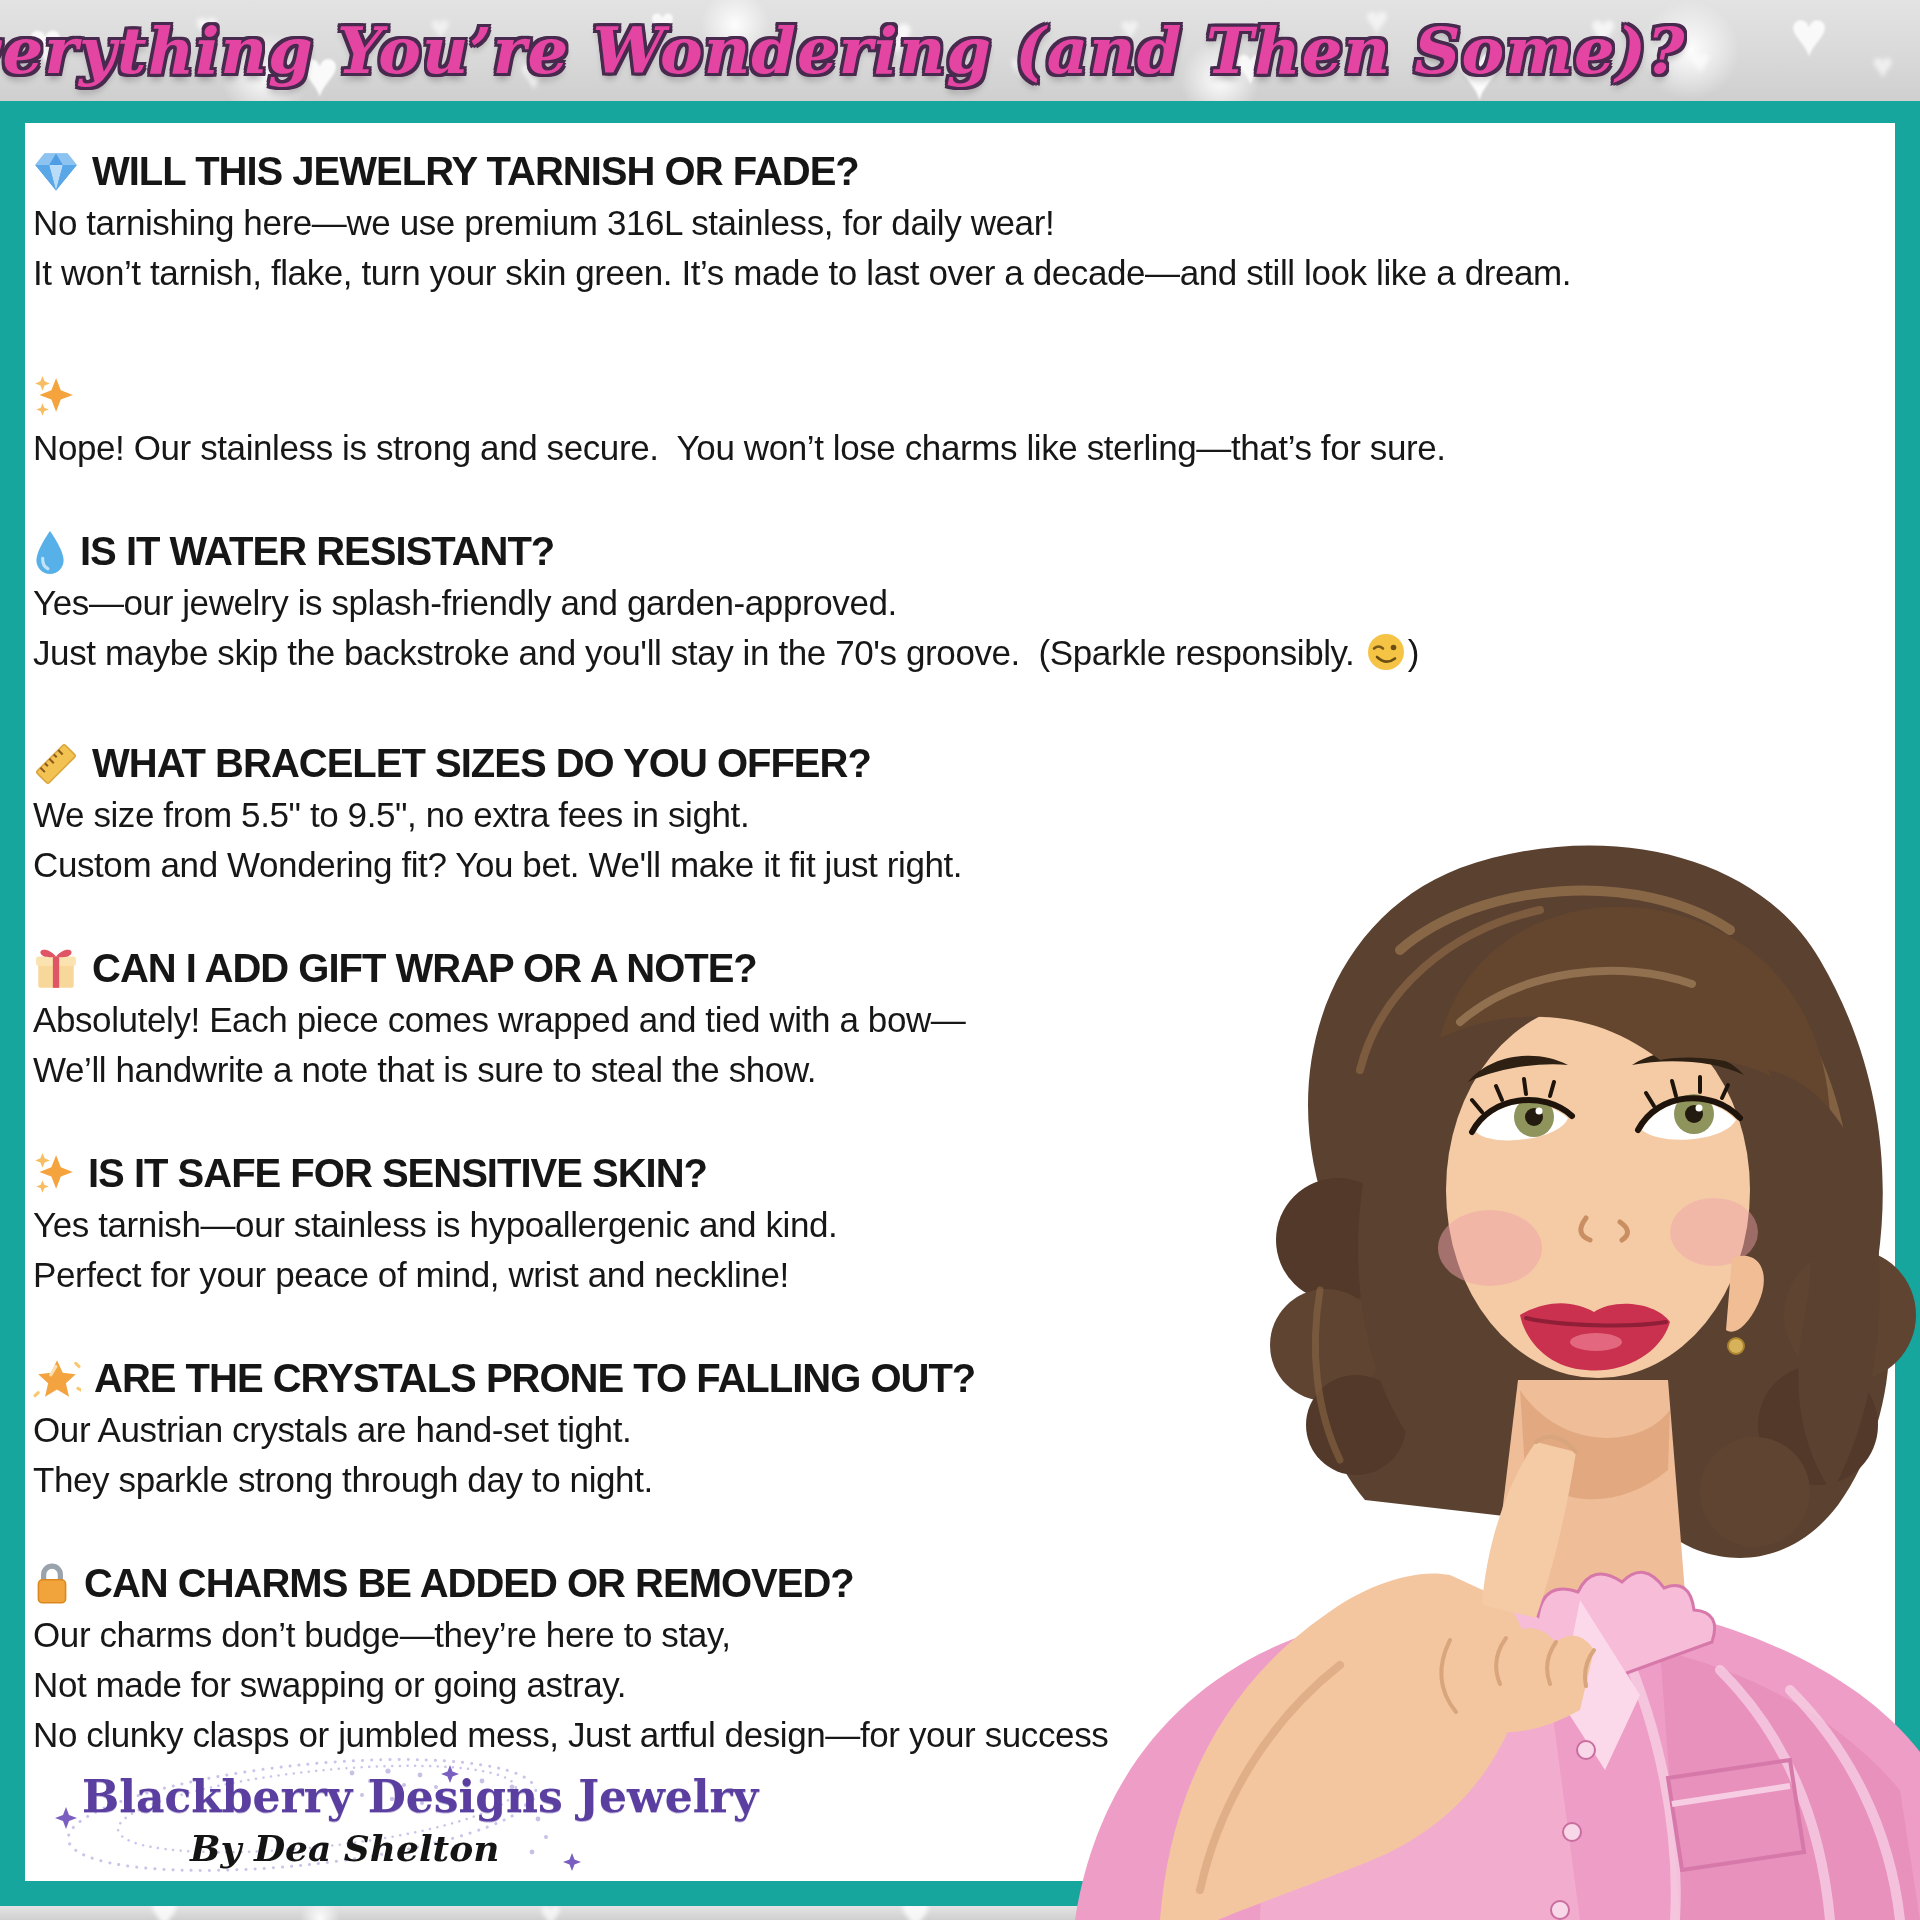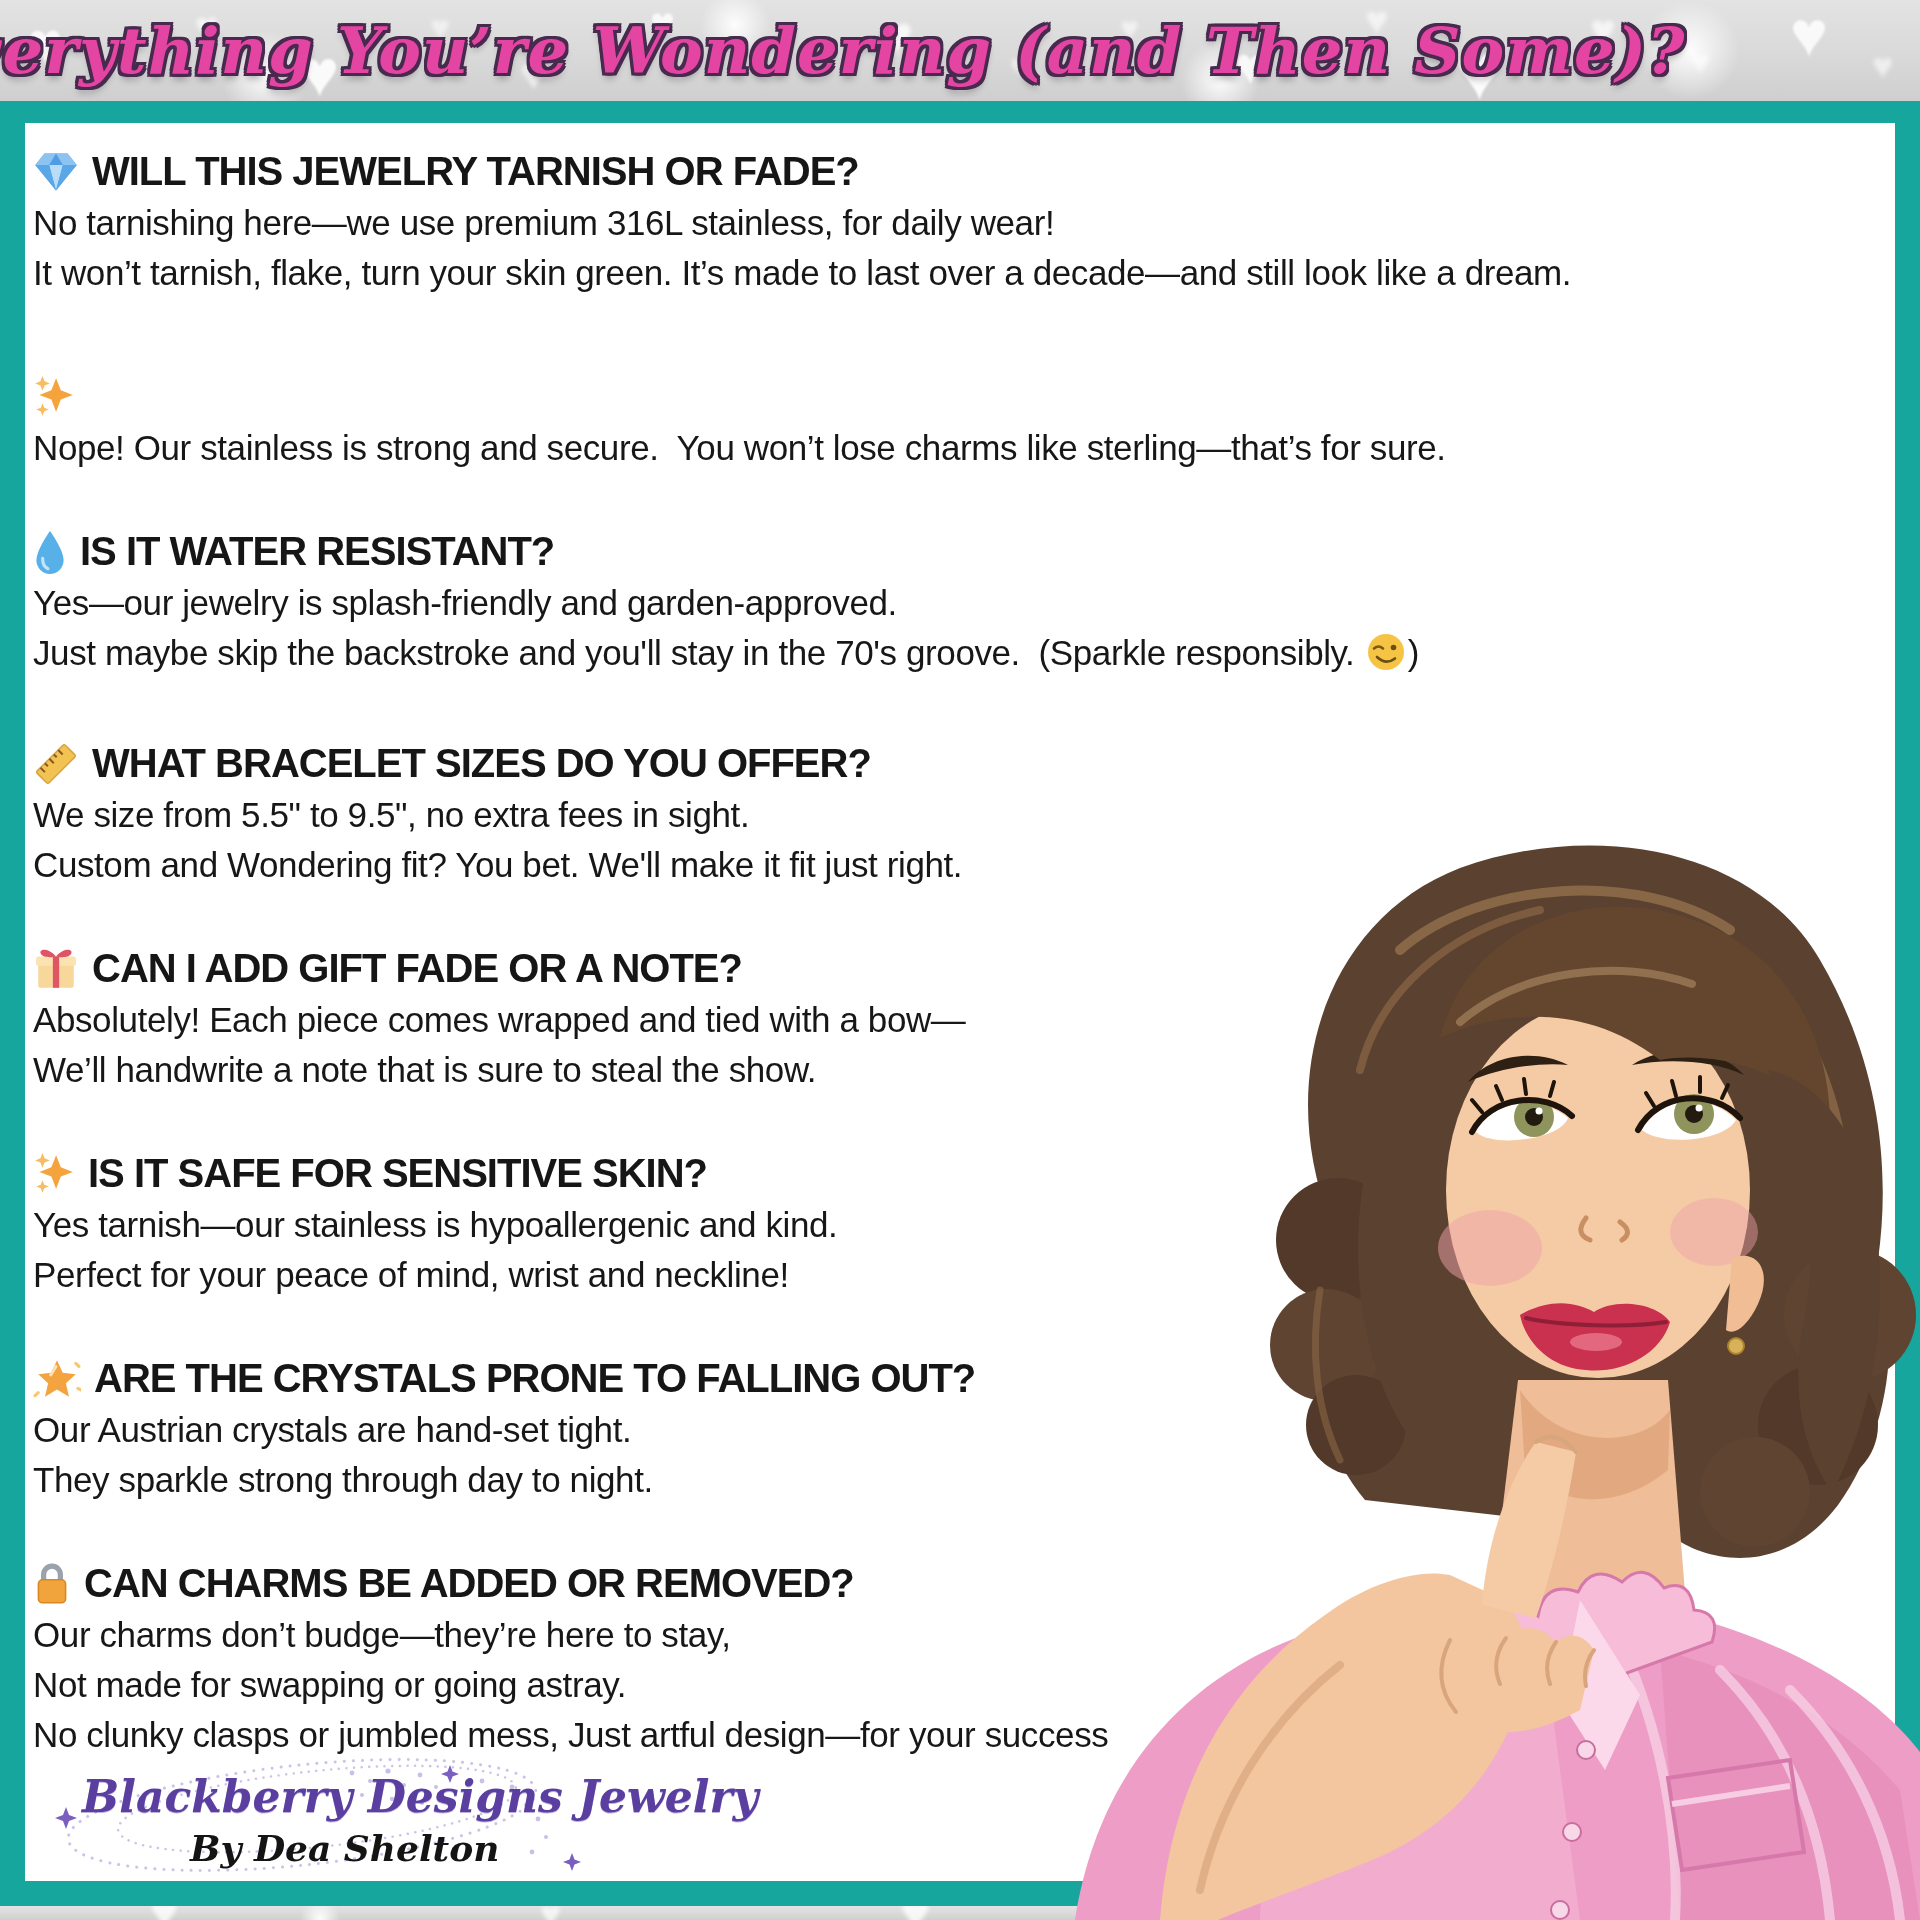--- a/index.html
+++ b/index.html
@@ -37,21 +37,21 @@
     font-size:40px;font-weight:bold;letter-spacing:-1px;line-height:47px;color:#161616;}
   .icon{display:inline-flex;flex:0 0 auto;}
   .icon svg{display:block;}
   .answer{margin:0;font-size:35px;letter-spacing:-0.4px;line-height:50px;white-space:pre-wrap;color:#171717;}
   .answer .inline-icon{display:inline-block;vertical-align:-7px;margin:0 2px;}
 
   
   .logo{position:absolute;left:52px;top:1765px;width:560px;height:130px;z-index:2;}
   .logo-swirl{position:absolute;left:0;top:-8px;}
   .logo-brand{position:absolute;left:30px;top:6px;font-family:"DejaVu Serif", serif;
-    font-style:italic;font-weight:bold;font-size:44px;color:#5a3fa0;white-space:nowrap;
+    font-weight:bold;font-size:44px;color:#5a3fa0;white-space:nowrap;
     text-shadow:0 1px 0 rgba(90,63,160,.4);}
   .logo-byline{position:absolute;left:138px;top:62px;font-family:"DejaVu Serif", serif;
     font-style:italic;font-weight:bold;font-size:36px;color:#141414;white-space:nowrap;}
 
   
   .illustration{position:absolute;right:0;bottom:0;width:900px;height:1150px;z-index:4;}
 </style>
 </head>
 <body>
 
@@ -170,21 +170,21 @@
       <h2 class="question">
         <span class="icon">
             <svg width="46" height="46" viewBox="0 0 44 44">
               <rect x="5" y="17" width="34" height="23" rx="2" fill="#f8d89a"></rect>
               <rect x="3" y="10" width="38" height="9" rx="2" fill="#fae3b0"></rect>
               <rect x="19" y="10" width="6" height="30" fill="#e05565"></rect>
               <path d="M22 10 C14 1 5 3 7.5 7.5 C9.5 11.5 18 11 22 10 Z" fill="#e05565"></path>
               <path d="M22 10 C30 1 39 3 36.5 7.5 C34.5 11.5 26 11 22 10 Z" fill="#e05565"></path>
             </svg>
           </span>
-        <span>CAN I ADD GIFT FADE OR A NOTE?</span>
+        <span>CAN I ADD GIFT WRAP OR A NOTE?</span>
       </h2>
       <p class="answer">Absolutely! Each piece comes wrapped and tied with a bow—</p>
       <p class="answer">We’ll handwrite a note that is sure to steal the show.</p>
     </section>
 
     <section class="faq-section">
       <h2 class="question">
         <span class="icon">
             <svg width="42" height="46" viewBox="0 0 40 44">
               <path d="M22 4 L26.5 15.5 L38 20 L26.5 24.5 L22 36 L17.5 24.5 L6 20 L17.5 15.5 Z" fill="#f5a33c"></path>

